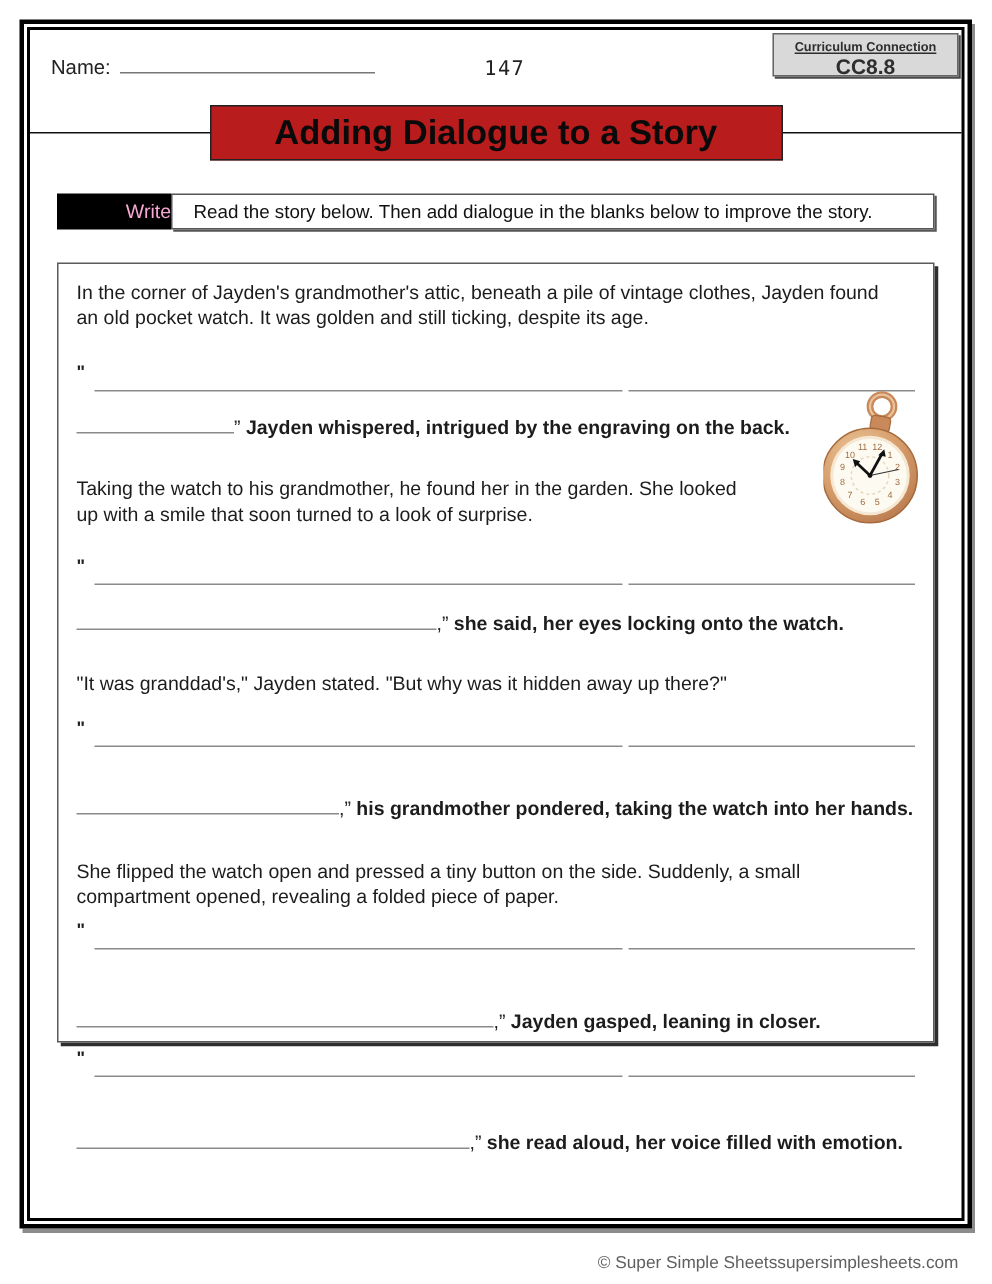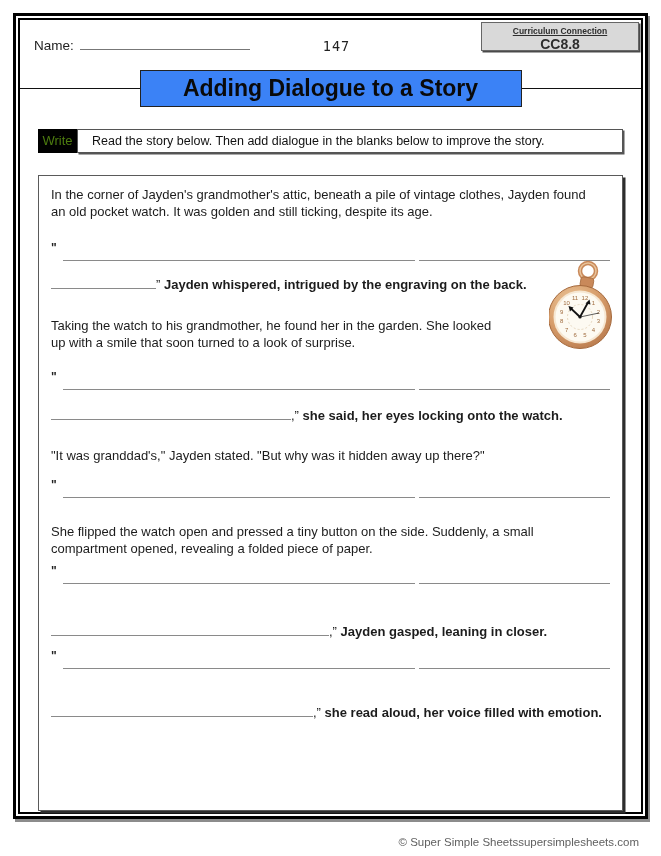--- a/index.html
+++ b/index.html
@@ -19,50 +19,50 @@
   .name-label { font-size:13.5px; color:#222;text-align:right; }
   .name-line {
     display:inline-block; width:170px; height:13px; margin-left:6px;
     border-bottom:1.5px solid #777;
   }
   .page-number {
     position:absolute; left:12px; right:0; top:18px; text-align:center;
     font-family:"DejaVu Sans Mono", monospace; font-size:13.5px; letter-spacing:1px; color:#222;
   }
   .curriculum-box {
-    position:absolute; top:2px; right:2px; width:158px; height:29px;
+    position:absolute; top:2px; right:2px; width:124px; height:29px;
     background:#d9d9d9; border:1px solid #666; box-shadow:1.5px 1.5px 0 #4a4a4a;
     text-align:center; padding-top:3px;
   }
   .curriculum-label { font-size:8.5px; font-weight:bold; text-decoration:underline; color:#2e2e2e; display:block; }
   .curriculum-code { font-size:14px; font-weight:bold; color:#2e2e2e; display:block; }
 
   
   .title-row { position:relative; margin-top:4px; height:38px; }
   .title-rule { position:absolute; left:0; right:0; top:18px; border-top:1.5px solid #111; }
   .title-box {
     position:relative; z-index:1; margin:0 auto; width:382px; height:37px;
-    background:#3b82f6; border:1.5px solid #222; text-align:center;
+    background:#b91c1c; border:1.5px solid #222; text-align:center;
     font-size:23px; font-weight:bold; line-height:34px; color:#0a0a0a;
   }
 
   
   .write-row { margin:21px 18px 0; display:flex; height:24px; }
   .write-badge {
-    background:#000; color:#4d7c0f; width:39px; text-align:center;
+    background:#000; color:#f9a8d4; width:76px; text-align:right;
     font-size:13px; line-height:24px; flex:none;
   }
   .instruction-box {
     flex:1; border:1px solid #555; box-shadow:1.5px 1.5px 0 #555;
     font-size:12.5px; line-height:22px; padding-left:14px; background:#fff; color:#111;
   }
 
   
   .story-box {
-    margin:22px 18px 0; height:636px; position:relative;
+    margin:22px 18px 0; height:520px; position:relative;
     border:1.5px solid #5a5a5a; box-shadow:2.5px 2.5px 0 #2e2e2e;
     padding:8px 12px 0; font-size:13px; line-height:17px; background:#fff;
   }
   .para { max-width:545px; }
   .para-narrow { max-width:445px; }
 
   .dlg-a { display:flex; align-items:flex-end; }
   .dlg-a .oq { flex:none; font-weight:bold; font-size:12px; margin:0 6px 4px 0; color:#222; }
   .dlg-a .seg { height:2px; border-bottom:1.5px solid #8a8a8a; }
   .dlg-a .seg1 { flex:1.85; margin-right:4px; }
@@ -170,20 +170,23 @@
         <span class="blank" style="width:240px"></span><span class="cq">,”</span><span class="tag"> she said, her eyes locking onto the watch.</span>
       </div>
 
       <p class="para" style="margin-top:23px">"It was granddad's," Jayden stated. "But why was it hidden away up there?"</p>
 
       <div class="dlg-a" style="margin-top:13px">
         <span class="oq">"</span>
         <div class="seg seg1"></div>
         <div class="seg seg2"></div>
       </div>
+      <div class="dlg-b" style="margin-top:32px">
+        <span class="blank" style="width:175px"></span><span class="cq">,”</span><span class="tag"> his grandmother pondered, taking the watch into her hands.</span>
+      </div>
 
       <p class="para" style="margin-top:25px">She flipped the watch open and pressed a tiny button on the side. Suddenly, a small compartment opened, revealing a folded piece of paper.</p>
 
       <div class="dlg-a" style="margin-top:6px">
         <span class="oq">"</span>
         <div class="seg seg1"></div>
         <div class="seg seg2"></div>
       </div>
       <div class="dlg-b" style="margin-top:39px">
         <span class="blank" style="width:278px"></span><span class="cq">,”</span><span class="tag"> Jayden gasped, leaning in closer.</span>

